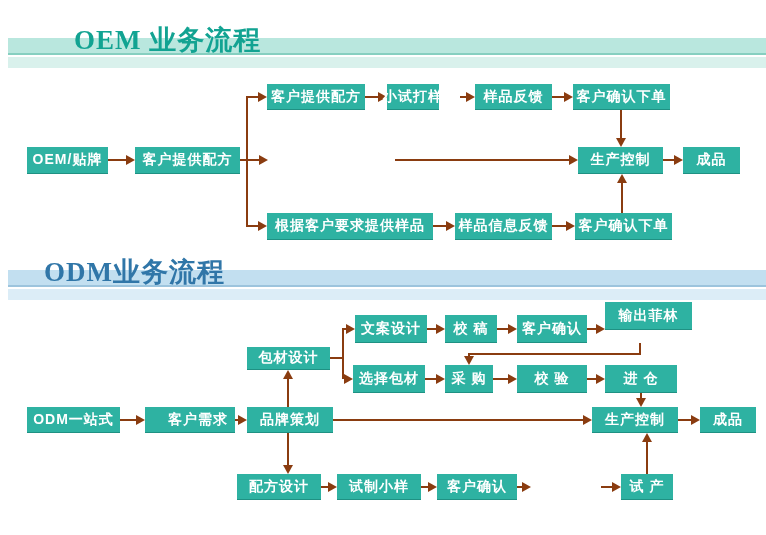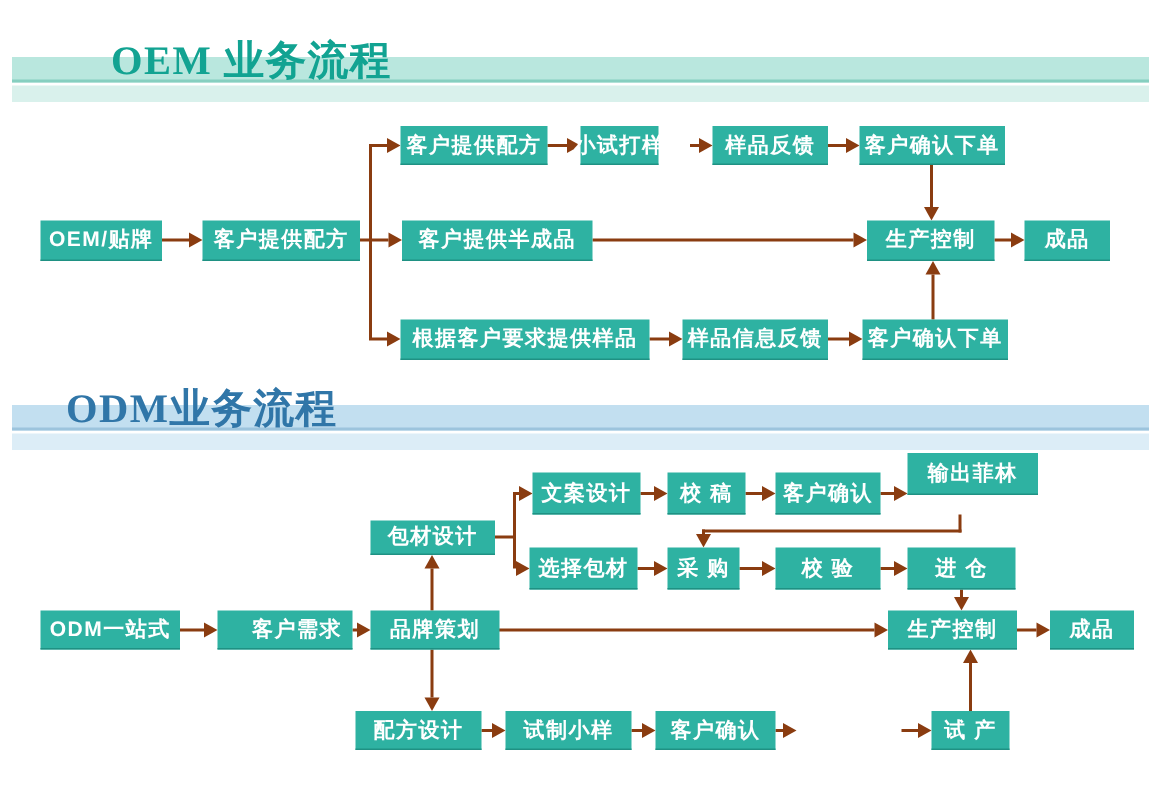--- a/index.html
+++ b/index.html
@@ -27,21 +27,20 @@
   <div class="bar" style="left:8px;top:38px;height:15px;background:var(--oem-bar,#b9e7de);border-bottom:2px solid var(--oem-bar-edge,#86cfc0);"></div>
   <div class="bar" style="left:8px;top:57px;height:11px;background:var(--oem-bar2,#d9f1ec);"></div>
   <div class="section-title" style="left:40px;top:22px;color:var(--oem-title,#12a392);margin-left:34px;">OEM 业务流程</div>
 
   <div class="node" style="left:27px;top:147px;width:81px;height:27px;">OEM/贴牌</div>
   <div class="node" style="left:135px;top:147px;width:105px;height:27px;">客户提供配方</div>
   <div class="node" style="left:267px;top:84px;width:98px;height:26px;">客户提供配方</div>
   <div class="node" style="left:387px;top:84px;width:52px;height:26px;">小试打样</div>
   <div class="node" style="left:475px;top:84px;width:77px;height:26px;">样品反馈</div>
   <div class="node" style="left:573px;top:84px;width:97px;height:26px;">客户确认下单</div>
-  <div class="node" style="left:268px;top:147px;width:127px;height:27px;">客户提供半成品</div>
   <div class="node" style="left:578px;top:147px;width:85px;height:27px;">生产控制</div>
   <div class="node" style="left:683px;top:147px;width:57px;height:27px;">成品</div>
   <div class="node" style="left:267px;top:213px;width:166px;height:27px;">根据客户要求提供样品</div>
   <div class="node" style="left:455px;top:213px;width:97px;height:27px;">样品信息反馈</div>
   <div class="node" style="left:575px;top:213px;width:97px;height:27px;">客户确认下单</div>
 
   <div class="hl" style="left:108px;top:159px;width:19px;"></div>
   <div class="ah ah-r" style="left:126px;top:155px;"></div>
   <div class="hl" style="left:240px;top:159px;width:8px;"></div>
   <div class="vl" style="left:246px;top:96px;height:131px;"></div>

